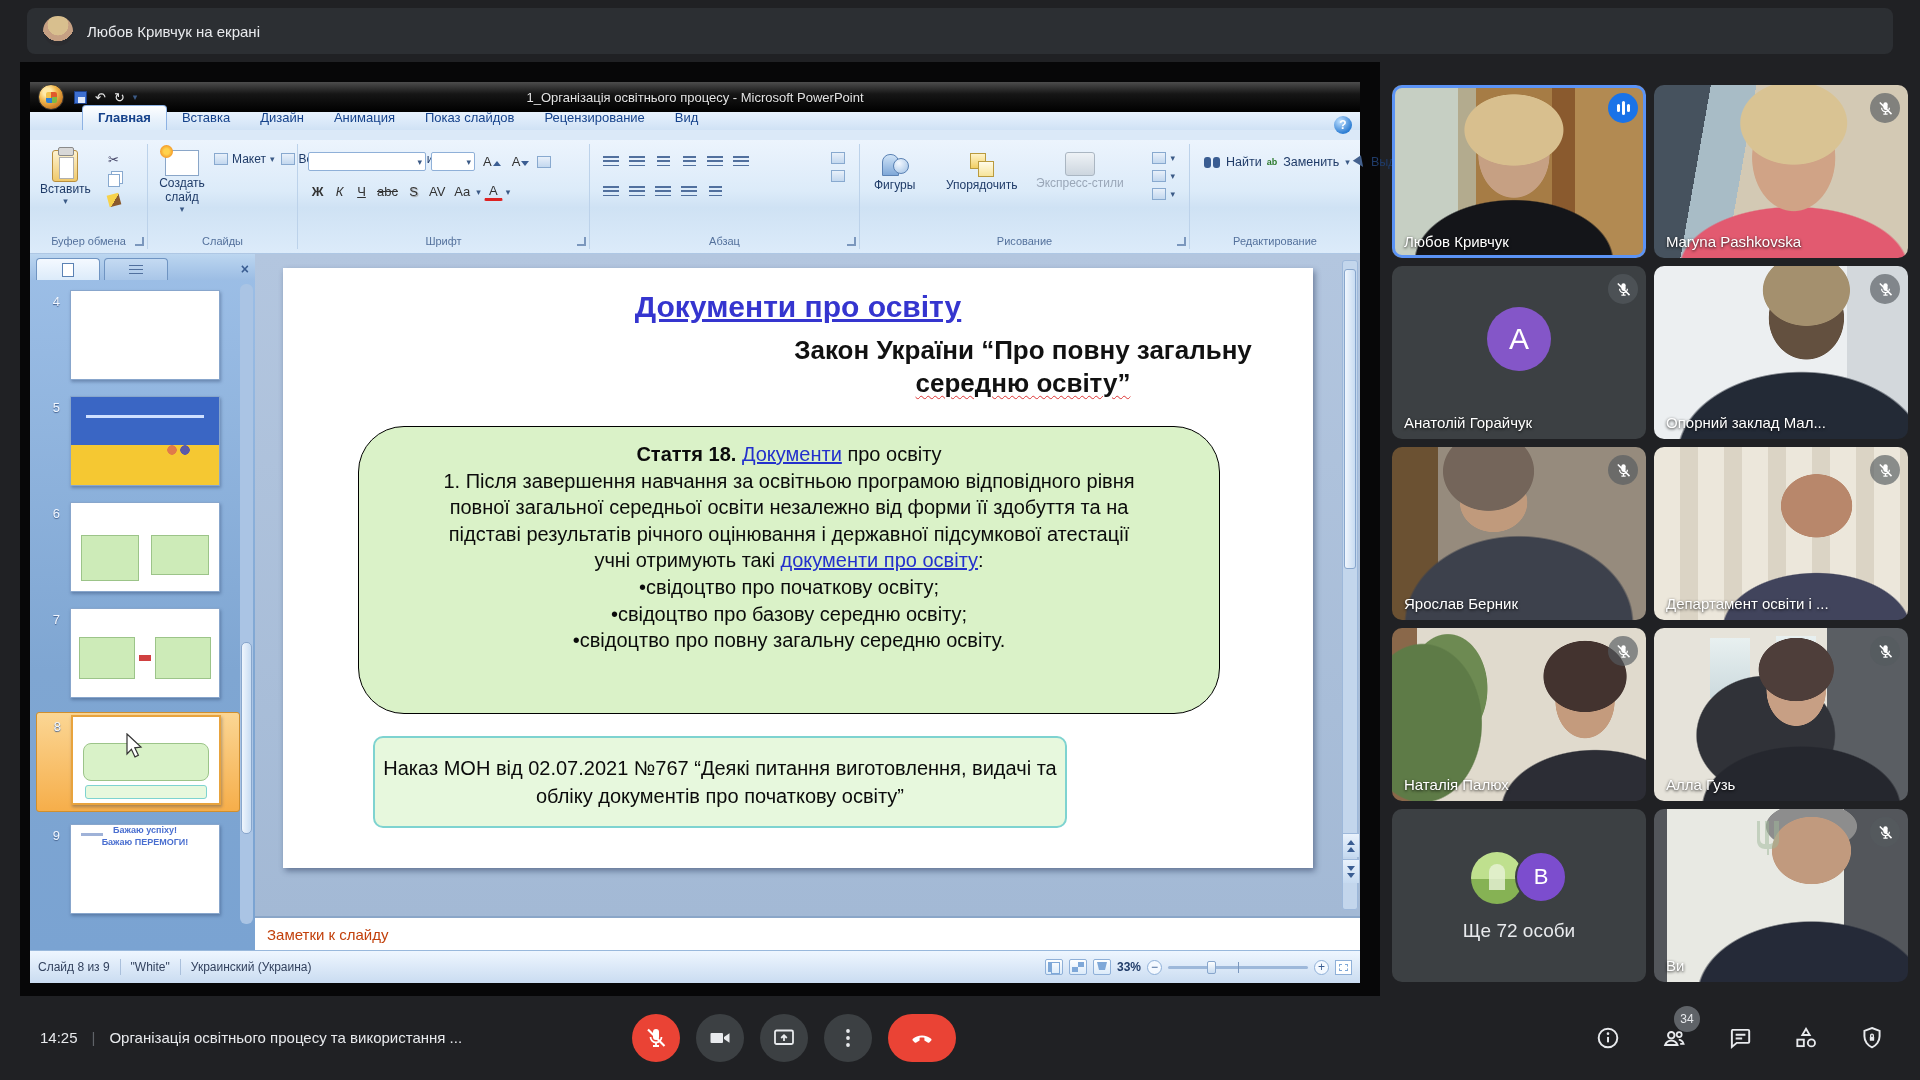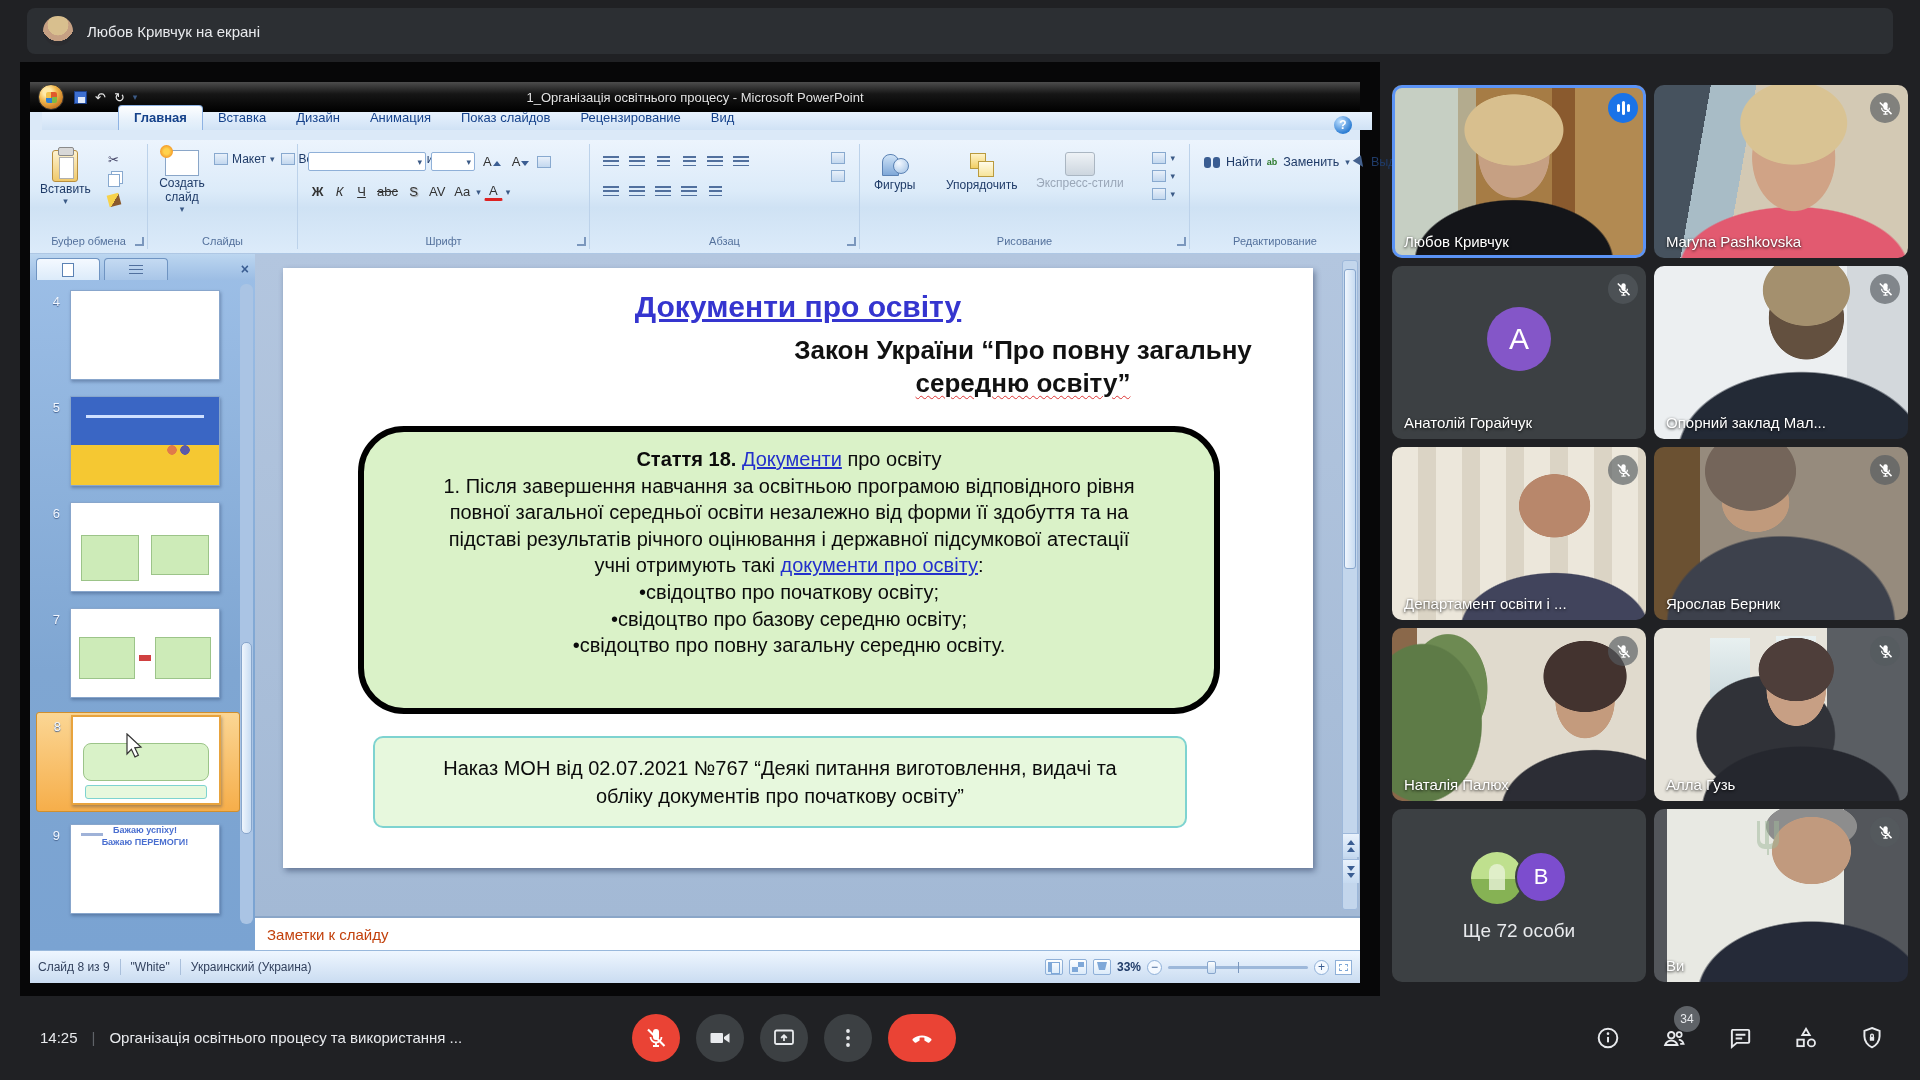--- a/index.html
+++ b/index.html
@@ -28,23 +28,23 @@
     border:1px solid #333; }
   .orb::after{content:""; position:absolute; left:7px; top:7px; width:11px; height:11px;
     background: conic-gradient(#e05a2b 0 25%, #7fba42 0 50%, #2f7fd4 0 75%, #f2c24e 0); border-radius:2px;}
   .qat { position:absolute; left:44px; top:0; height:30px; display:flex; align-items:center; gap:8px;
     color:#e8e8e8; font-size:13px; }
   .qat .disk { width:13px; height:13px; background:#3d6fd0; border:1px solid #1d3f86; position:relative; }
   .qat .disk::after{content:""; position:absolute; left:3px; top:5px; width:7px; height:6px; background:#dfe9fa;}
   .wtitle { width:100%; text-align:center; font-size:13px; color:#e3e3e3; text-shadow:0 1px 1px #000; }
 
   
-  .rtabs { position:absolute; left:12px; top:30px; width:100%; height:18px;
+  .rtabs { position:absolute; left:0; top:30px; width:100%; height:18px;
     background:linear-gradient(180deg,#e8f2fd,#d0e2f5); display:flex; align-items:flex-end;
-    padding-left:76px; }
+    padding-left:52px; }
   .rtab { font-size:13px; color:#15428b; padding:4px 15px 5px; border-radius:4px 4px 0 0; cursor:default; }
   .rtab.active { background:linear-gradient(180deg,#fdfeff,#e7f1fb 60%,#dcebf9);
     border:1px solid #8db2e3; border-bottom:none; font-weight:bold; }
   .helpbtn { position:absolute; right:8px; top:34px; width:18px; height:18px; border-radius:50%;
     background:radial-gradient(circle at 35% 30%, #bfe0ff, #2f7fd4 70%); color:#fff; font-size:12px;
     font-weight:bold; text-align:center; line-height:18px; }
 
   
   .rbody { position:absolute; left:0; top:58px; width:100%; height:114px;
     background:linear-gradient(180deg,#ecf4fd 0%,#dcebf9 45%,#cfe2f4 60%,#dcebfa 100%);
@@ -162,25 +162,25 @@
   .chev-u { width:0; height:0; border-left:4px solid transparent; border-right:4px solid transparent; border-bottom:5px solid #3a5d92; }
   .chev-d { width:0; height:0; border-left:4px solid transparent; border-right:4px solid transparent; border-top:5px solid #3a5d92; }
 
   
   .sl-title { margin-top:22px; text-align:center; font-size:30px; font-weight:bold; color:#3535cf;
     text-decoration:underline; }
   .sl-sub { position:absolute; left:400px; width:680px; top:66px; text-align:center; font-size:26px;
     font-weight:bold; color:#111; line-height:1.25; }
   .squig { text-decoration:underline wavy #d33 1px; text-underline-offset:3px; }
   .box1 { position:absolute; left:75px; top:158px; width:862px; height:288px; background:#daf2c8;
-    border:6px solid #000000; border-radius:46px; padding-top:14px; font-size:20px; color:#0b0b0b;
+    border:1px solid #000000; border-radius:46px; padding-top:14px; font-size:20px; color:#0b0b0b;
     text-align:center; line-height:1.33; }
   .box1 .bpar { width:700px; margin:0 auto; }
   .slink { color:#2330cc; text-decoration:underline; }
-  .box2 { position:absolute; left:90px; top:468px; width:814px; height:92px; background:#e7f8dd;
+  .box2 { position:absolute; left:90px; top:468px; width:694px; height:92px; background:#e7f8dd;
     border:2px solid #7ed3d0; border-radius:10px; display:flex; align-items:center; justify-content:center;
     font-size:20px; color:#0b0b0b; text-align:center; line-height:1.4; }
   .box2 .inner { width:700px; }
 
   .notes { position:absolute; left:225px; top:834px; width:1105px; height:34px; background:#fff;
     border-top:2px solid #8aa6c8; font-size:15px; color:#c2410c; display:flex; align-items:center;
     padding-left:12px; }
   .statusbar { position:absolute; left:0; top:868px; width:1330px; height:33px;
     background:linear-gradient(180deg,#eef6ff,#cadcf1); border-top:1px solid #98b8dc;
     display:flex; align-items:center; font-size:12px; color:#33425e; padding:0 8px; gap:10px; }
@@ -714,36 +714,36 @@
 
     <div class="tile t4">
       <span class="micbadge">
           <svg>
             <use href="#ic-micoff"></use>
           </svg>
         </span>
       <span class="pname">Опорний заклад Мал...</span>
     </div>
 
+    <div class="tile t5">
+      <span class="micbadge">
+          <svg>
+            <use href="#ic-micoff"></use>
+          </svg>
+        </span>
+      <span class="pname">Ярослав Берник</span>
+    </div>
+
     <div class="tile t6">
       <span class="micbadge">
           <svg>
             <use href="#ic-micoff"></use>
           </svg>
         </span>
       <span class="pname">Департамент освіти і ...</span>
-    </div>
-
-    <div class="tile t5">
-      <span class="micbadge">
-          <svg>
-            <use href="#ic-micoff"></use>
-          </svg>
-        </span>
-      <span class="pname">Ярослав Берник</span>
     </div>
 
     <div class="tile t7">
       <span class="micbadge">
           <svg>
             <use href="#ic-micoff"></use>
           </svg>
         </span>
       <span class="pname">Наталія Палюх</span>
     </div>

